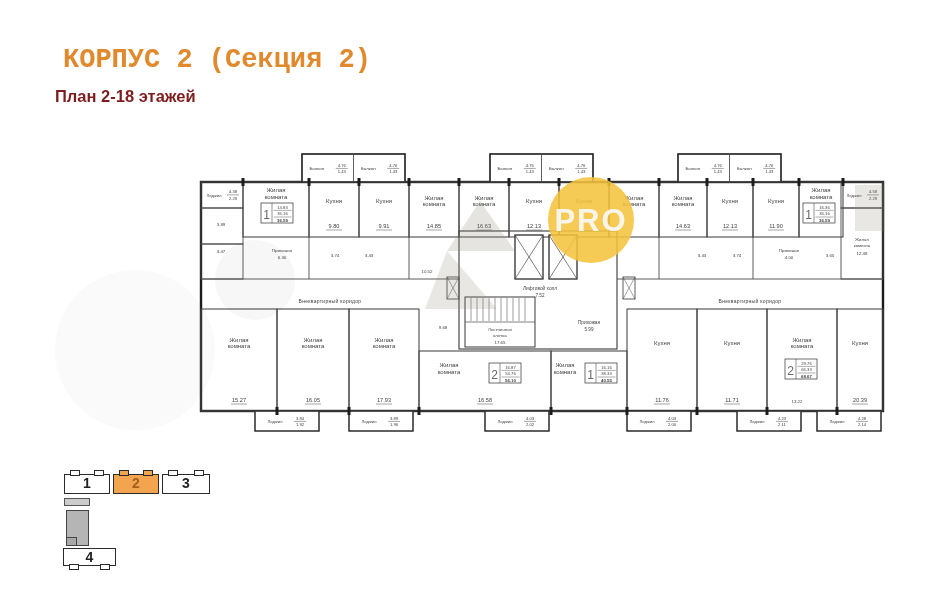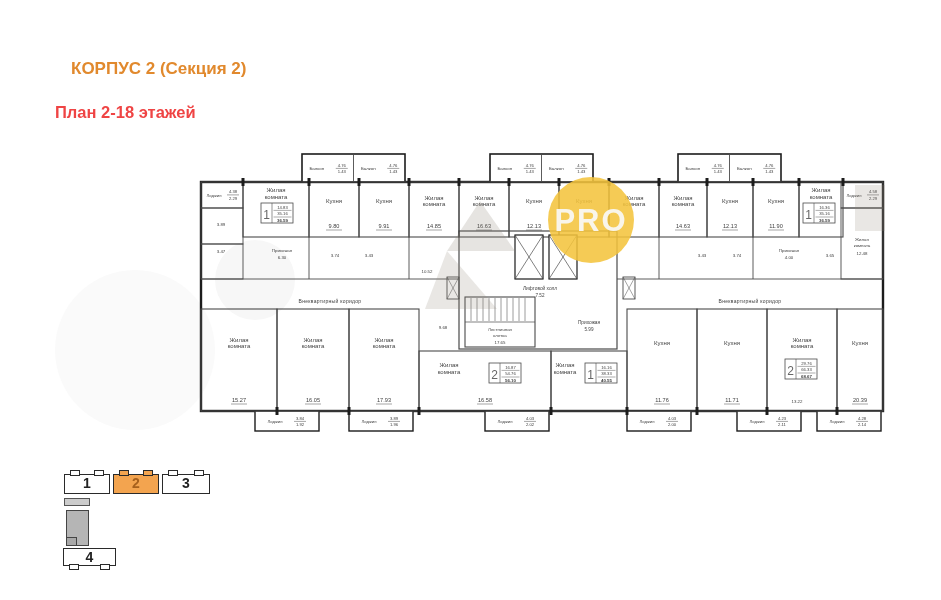--- a/index.html
+++ b/index.html
@@ -6,23 +6,23 @@
   body{
     width:941px;height:600px;position:relative;overflow:hidden;
     background:#ffffff;
     font-family:"Liberation Sans",sans-serif;
   }
   .bg-circle{position:absolute;border-radius:50%;pointer-events:none;}
   .bgc1{left:55px;top:270px;width:160px;height:160px;background:#fafafa;}
   .bgc2{left:215px;top:240px;width:80px;height:80px;background:#f7f7f7;}
 
   .title-block{position:absolute;left:55px;top:36px;}
-  .title-block h1{margin:16px;font-size:17px;line-height:33px;font-weight:bold;color:var(--accent);}
+  .title-block h1{margin:8px;font-size:27px;line-height:33px;font-weight:bold;color:var(--accent);font-family:Liberation Mono, monospace;}
   .title-block h2{margin:0;font-size:23px;line-height:31px;font-weight:bold;color:var(--accent);}
-  .title-block h3{margin:0;font-size:16.5px;line-height:23px;font-weight:bold;color:#ef4444;}
+  .title-block h3{margin:0;font-size:16.5px;line-height:23px;font-weight:bold;color:#7f1d1d;}
 
   #plan-wrap{position:absolute;left:197px;top:151px;width:690px;height:290px;}
   svg{display:block;}
 
   .minimap{position:absolute;left:58px;top:465px;width:170px;height:105px;}
   .mm-block{
     position:absolute;box-sizing:border-box;border:1.6px solid #2a2a2a;background:#ffffff;
     text-align:center;font-size:14px;font-weight:bold;color:#222;
   }
   .mm-block span{display:block;line-height:17px;}

